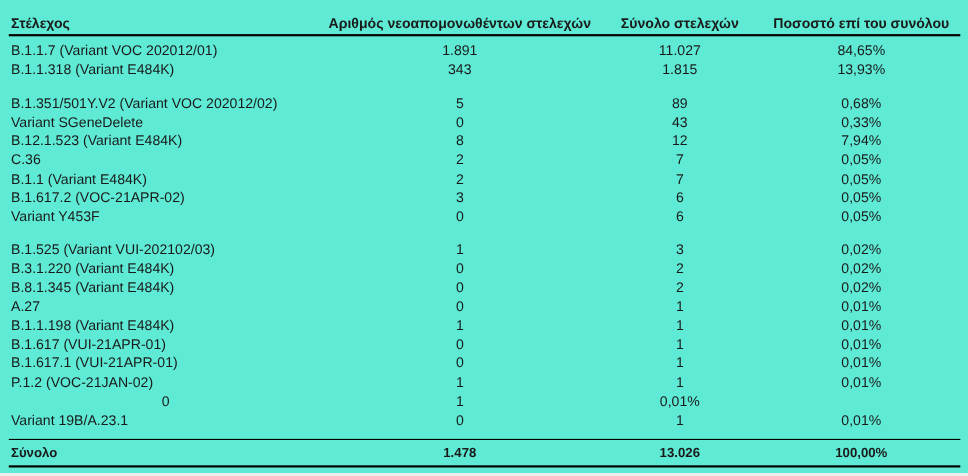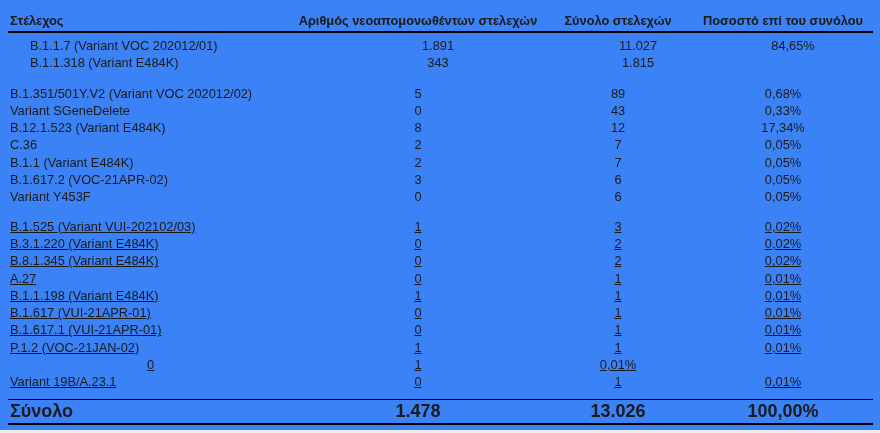--- a/index.html
+++ b/index.html
@@ -4,21 +4,21 @@
 <style>
   html, body {
     margin: 0;
     padding: 0;
     background: #ffffff;
   }
   .page {
     position: relative;
     width: 880px;
     height: 433px;
-    background: #3b82f6;
+    background: #5eead4;
     font-family: "Liberation Sans", "DejaVu Sans", sans-serif;
     color: #1a1a1a;
     overflow: hidden;
   }
   .table-wrap {
     margin: 10px 7px 0 8px; 
   }
   .grid-row {
     display: grid;
     grid-template-columns: 285px 250px 150px 1fr;
@@ -31,30 +31,30 @@
     font-weight: bold;
     font-size: 12.8px;
     height: 21px;
     border-bottom: 2px solid #000000;
   }
   .body-row {
     font-size: 12.8px;
     line-height: 17.3px;
     height: 17.3px;
   }
-  .group-1 { margin-top: 4px; margin-left: 20px; }
+  .group-1 { margin-top: 4px; }
   .group-2 { margin-top: 13px; }
-  .group-3 { margin-top: 12px; text-decoration: underline; }
+  .group-3 { margin-top: 12px; }
 
   .total-row {
     margin-top: 8px;
     border-top: 1.5px solid #000000;
     border-bottom: 2px solid #000000;
     font-weight: bold;
-    font-size: 18px;
+    font-size: 12px;
     height: 23px;
   }
   .bottom-strip {
     position: absolute;
     left: 0;
     right: 0;
     bottom: 0;
     height: 3px;
     background: #ececec;
   }
@@ -77,40 +77,41 @@
           <div class="grid-row body-row">
             <div class="c1">B.1.1.7 (Variant VOC 202012/01)</div>
             <div class="c2">1.891</div>
             <div class="c3">11.027</div>
             <div class="c4">84,65%</div>
           </div>
           <div class="grid-row body-row">
             <div class="c1">B.1.1.318 (Variant E484K)</div>
             <div class="c2">343</div>
             <div class="c3">1.815</div>
+            <div class="c4">13,93%</div>
           </div>
         </div>
         <div class="row-group group-2">
           <div class="grid-row body-row">
             <div class="c1">B.1.351/501Y.V2 (Variant VOC 202012/02)</div>
             <div class="c2">5</div>
             <div class="c3">89</div>
             <div class="c4">0,68%</div>
           </div>
           <div class="grid-row body-row">
             <div class="c1">Variant SGeneDelete</div>
             <div class="c2">0</div>
             <div class="c3">43</div>
             <div class="c4">0,33%</div>
           </div>
           <div class="grid-row body-row">
             <div class="c1">B.12.1.523 (Variant E484K)</div>
             <div class="c2">8</div>
             <div class="c3">12</div>
-            <div class="c4">17,34%</div>
+            <div class="c4">7,94%</div>
           </div>
           <div class="grid-row body-row">
             <div class="c1">C.36</div>
             <div class="c2">2</div>
             <div class="c3">7</div>
             <div class="c4">0,05%</div>
           </div>
           <div class="grid-row body-row">
             <div class="c1">B.1.1 (Variant E484K)</div>
             <div class="c2">2</div>

